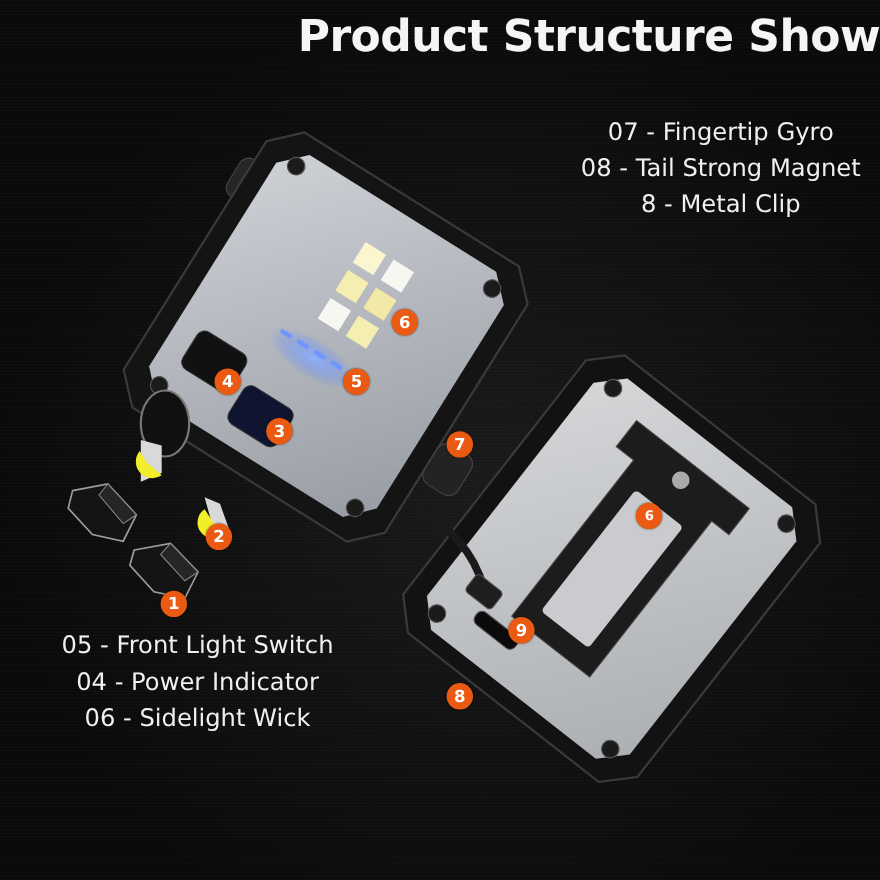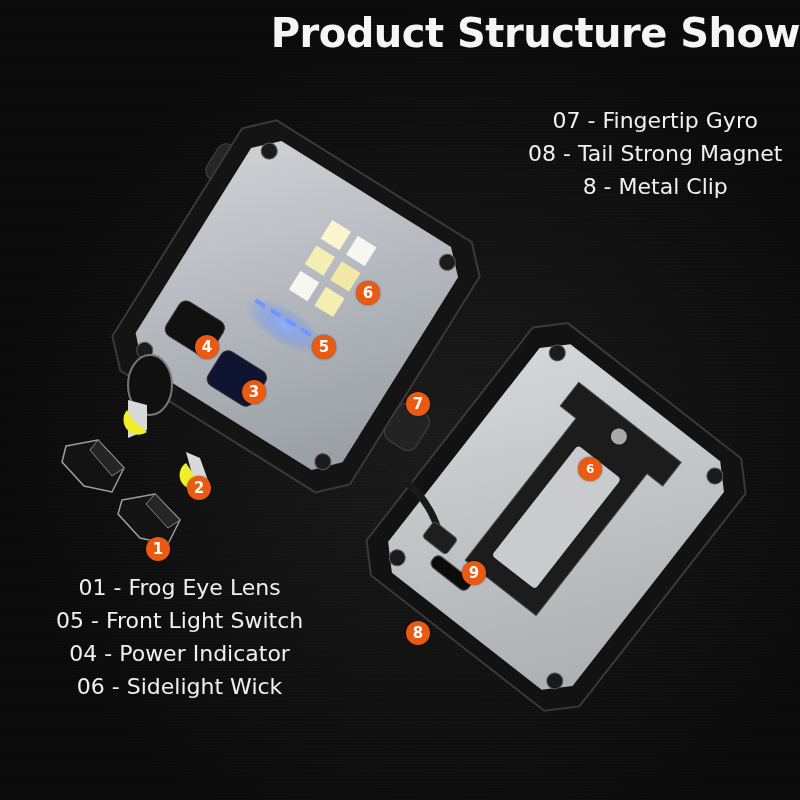--- a/index.html
+++ b/index.html
@@ -39,21 +39,20 @@
 
 <div class="title">Product Structure Show</div>
 
 <ul class="legend legend-right">
   <li>07 - Fingertip Gyro</li>
   <li>08 - Tail Strong Magnet</li>
   <li>8 - Metal Clip</li>
 </ul>
 
 <ul class="legend legend-left">
-  <li>01 - Frog Eye Lens</li>
   <li>05 - Front Light Switch</li>
   <li>04 - Power  Indicator</li>
   <li>06 - Sidelight Wick</li>
 </ul>
 
 <div class="device" style="left:0;top:0;width:800px;height:800px;">
   <svg width="800" height="800" viewBox="0 0 800 800">
     <defs>
       <linearGradient id="lensGlass" x1="0" y1="0" x2="1" y2="1">
         <stop offset="0" stop-color="#d8dbe0"></stop>

